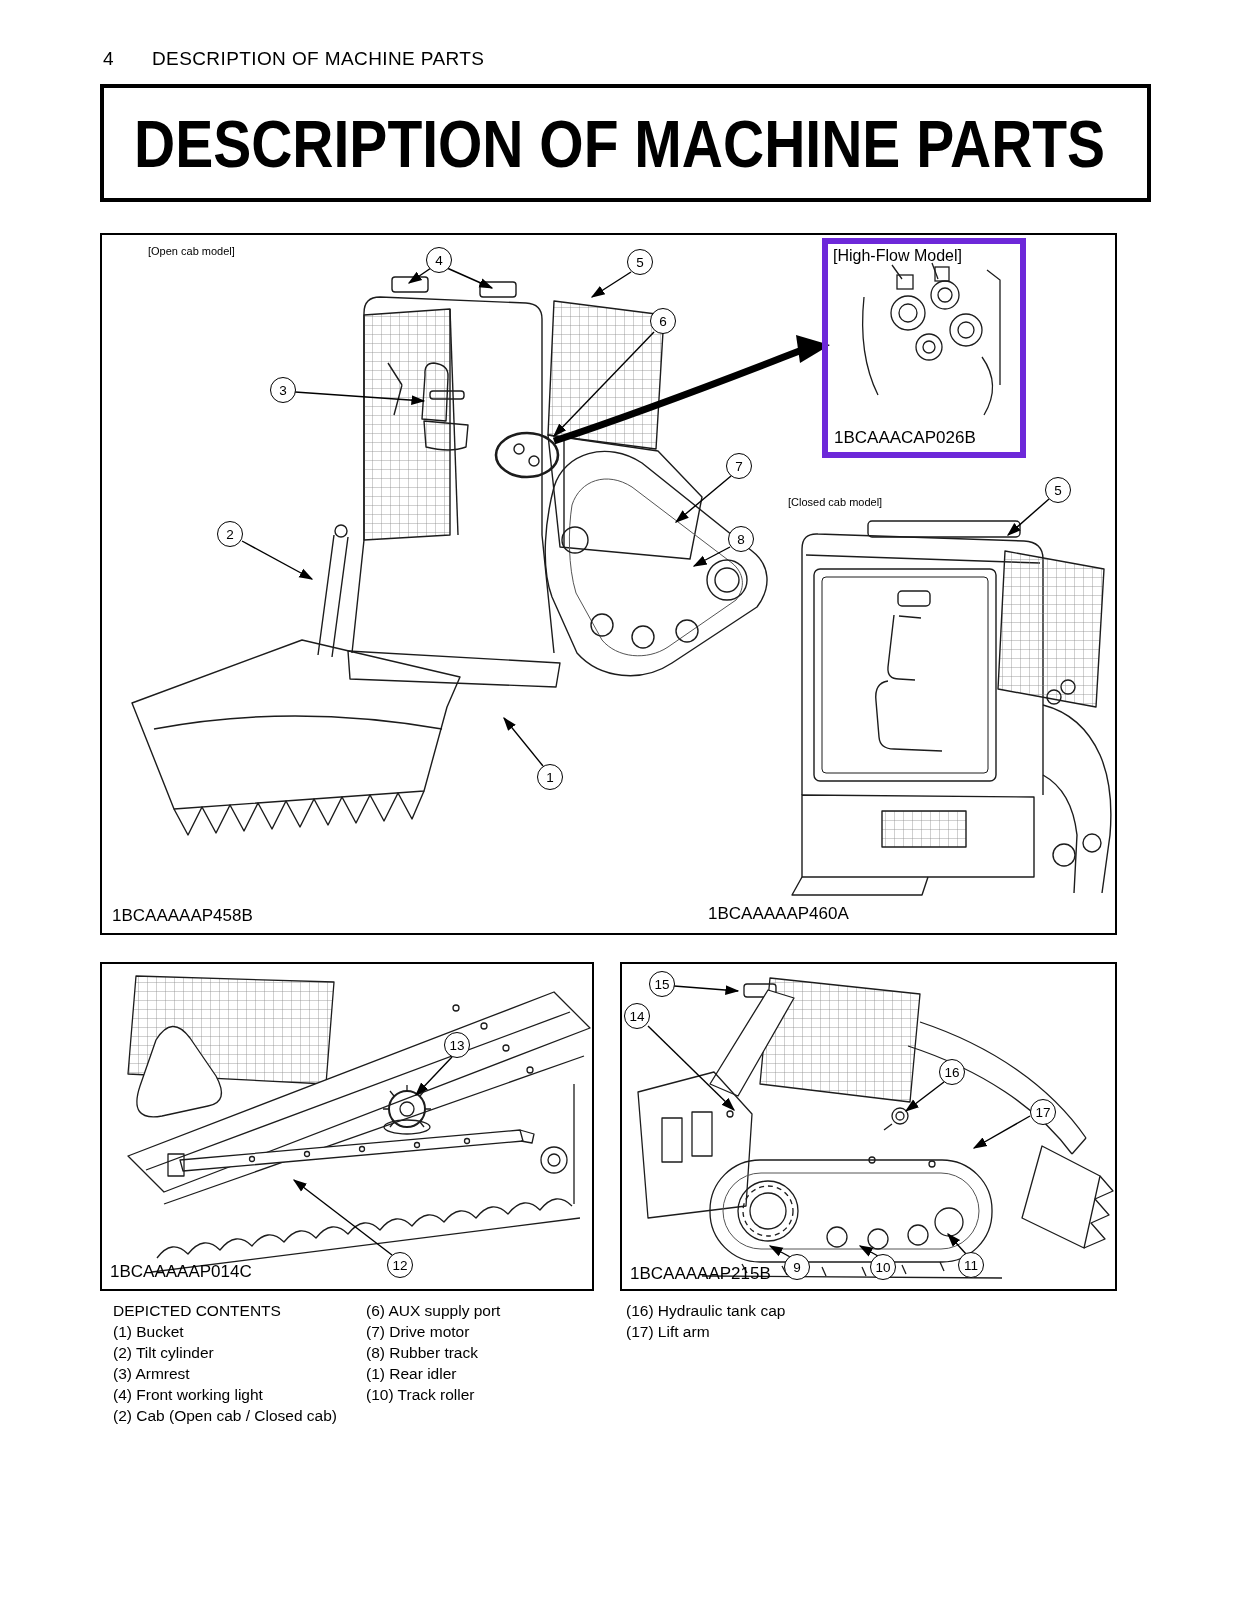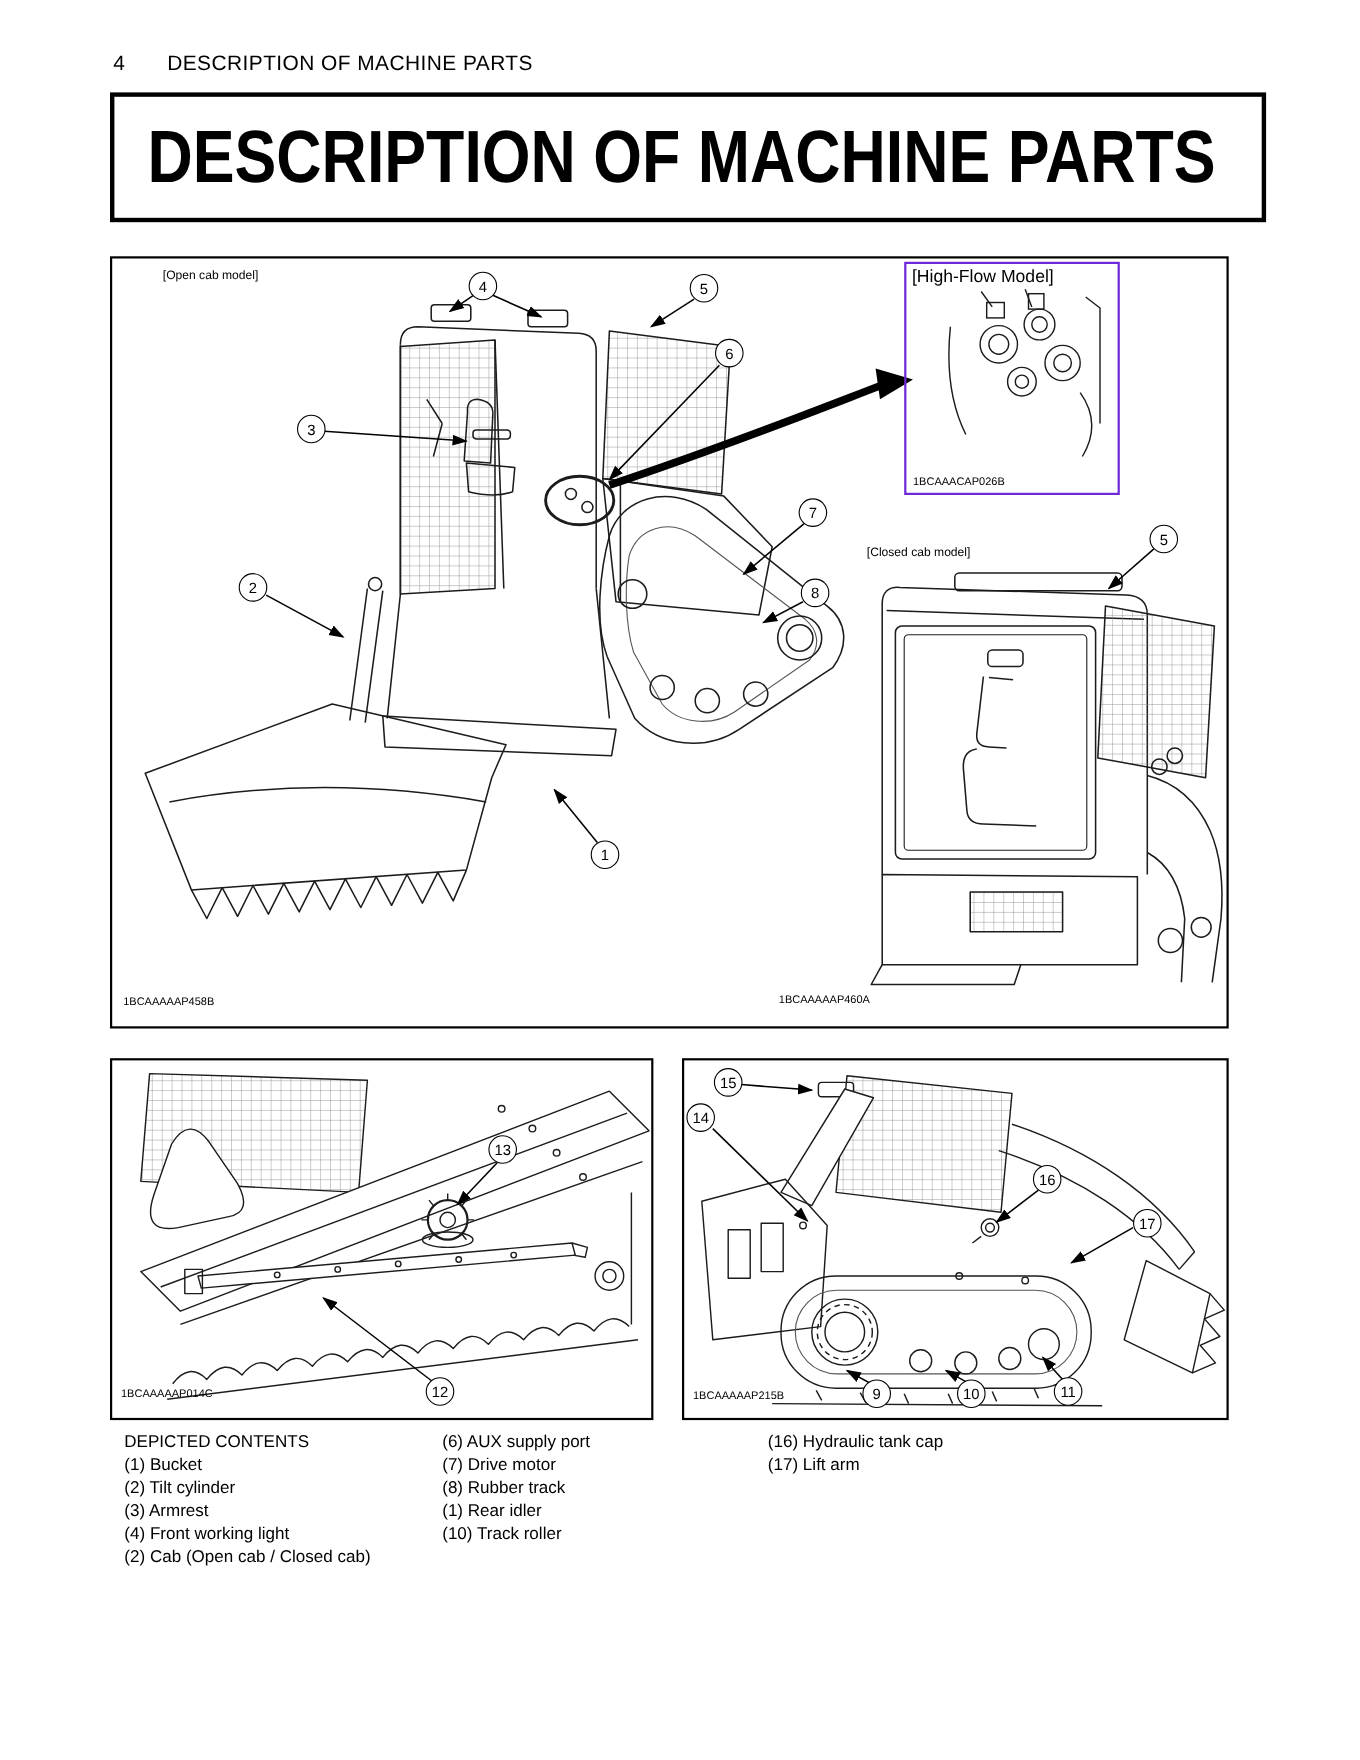--- a/index.html
+++ b/index.html
@@ -9,29 +9,29 @@
   .title-box{position:absolute;left:100px;top:84px;width:1013px;height:110px;border:4px solid #000;
              display:flex;align-items:center;padding-left:30px;}
   .title-box h1{margin:0;font-size:57px;font-weight:bold;white-space:nowrap;letter-spacing:0;
                 transform:scaleY(1.18);transform-origin:left center;}
   .figure{position:absolute;border:2px solid #000;background:#fff;}
   .main-figure{left:100px;top:233px;width:1013px;height:698px;}
   .detail-left{left:100px;top:962px;width:490px;height:325px;}
   .detail-right{left:620px;top:962px;width:493px;height:325px;}
   .figure svg.art{position:absolute;left:0;top:0;width:100%;height:100%;}
   .fig-label{position:absolute;font-size:11px;white-space:nowrap;z-index:2;}
-  .fig-code{position:absolute;font-size:10px;white-space:nowrap;z-index:2;}
-  .inset-box{position:absolute;left:720px;top:3px;width:192px;height:208px;border:2px solid #6d28d9;z-index:2;}
+  .fig-code{position:absolute;font-size:17px;white-space:nowrap;z-index:2;}
+  .inset-box{position:absolute;left:720px;top:3px;width:192px;height:208px;border:6px solid #6d28d9;z-index:2;}
   .inset-box .fig-label{left:5px;top:3px;font-size:16px;}
   .inset-box .fig-code{left:6px;bottom:4px;}
   .callout{position:absolute;width:24px;height:24px;border:1.6px solid #000;border-radius:50%;background:#fff;
            display:flex;align-items:center;justify-content:center;font-size:13.5px;
            transform:translate(-50%,-50%);z-index:3;}
   .contents{position:absolute;left:113px;top:1300px;width:1008px;display:grid;
-            grid-template-columns:253px 260px 252px 1fr;font-size:15.5px;line-height:21px;gap:36px;}
+            grid-template-columns:253px 260px 252px 1fr;font-size:15.5px;line-height:21px;}
   .contents .item,.contents-title{white-space:nowrap;}
 </style>
 </head>
 <body>
 
 <div class="page">
 
   <header class="running-header">
     <span>4</span>
     <span>DESCRIPTION OF MACHINE PARTS</span>

